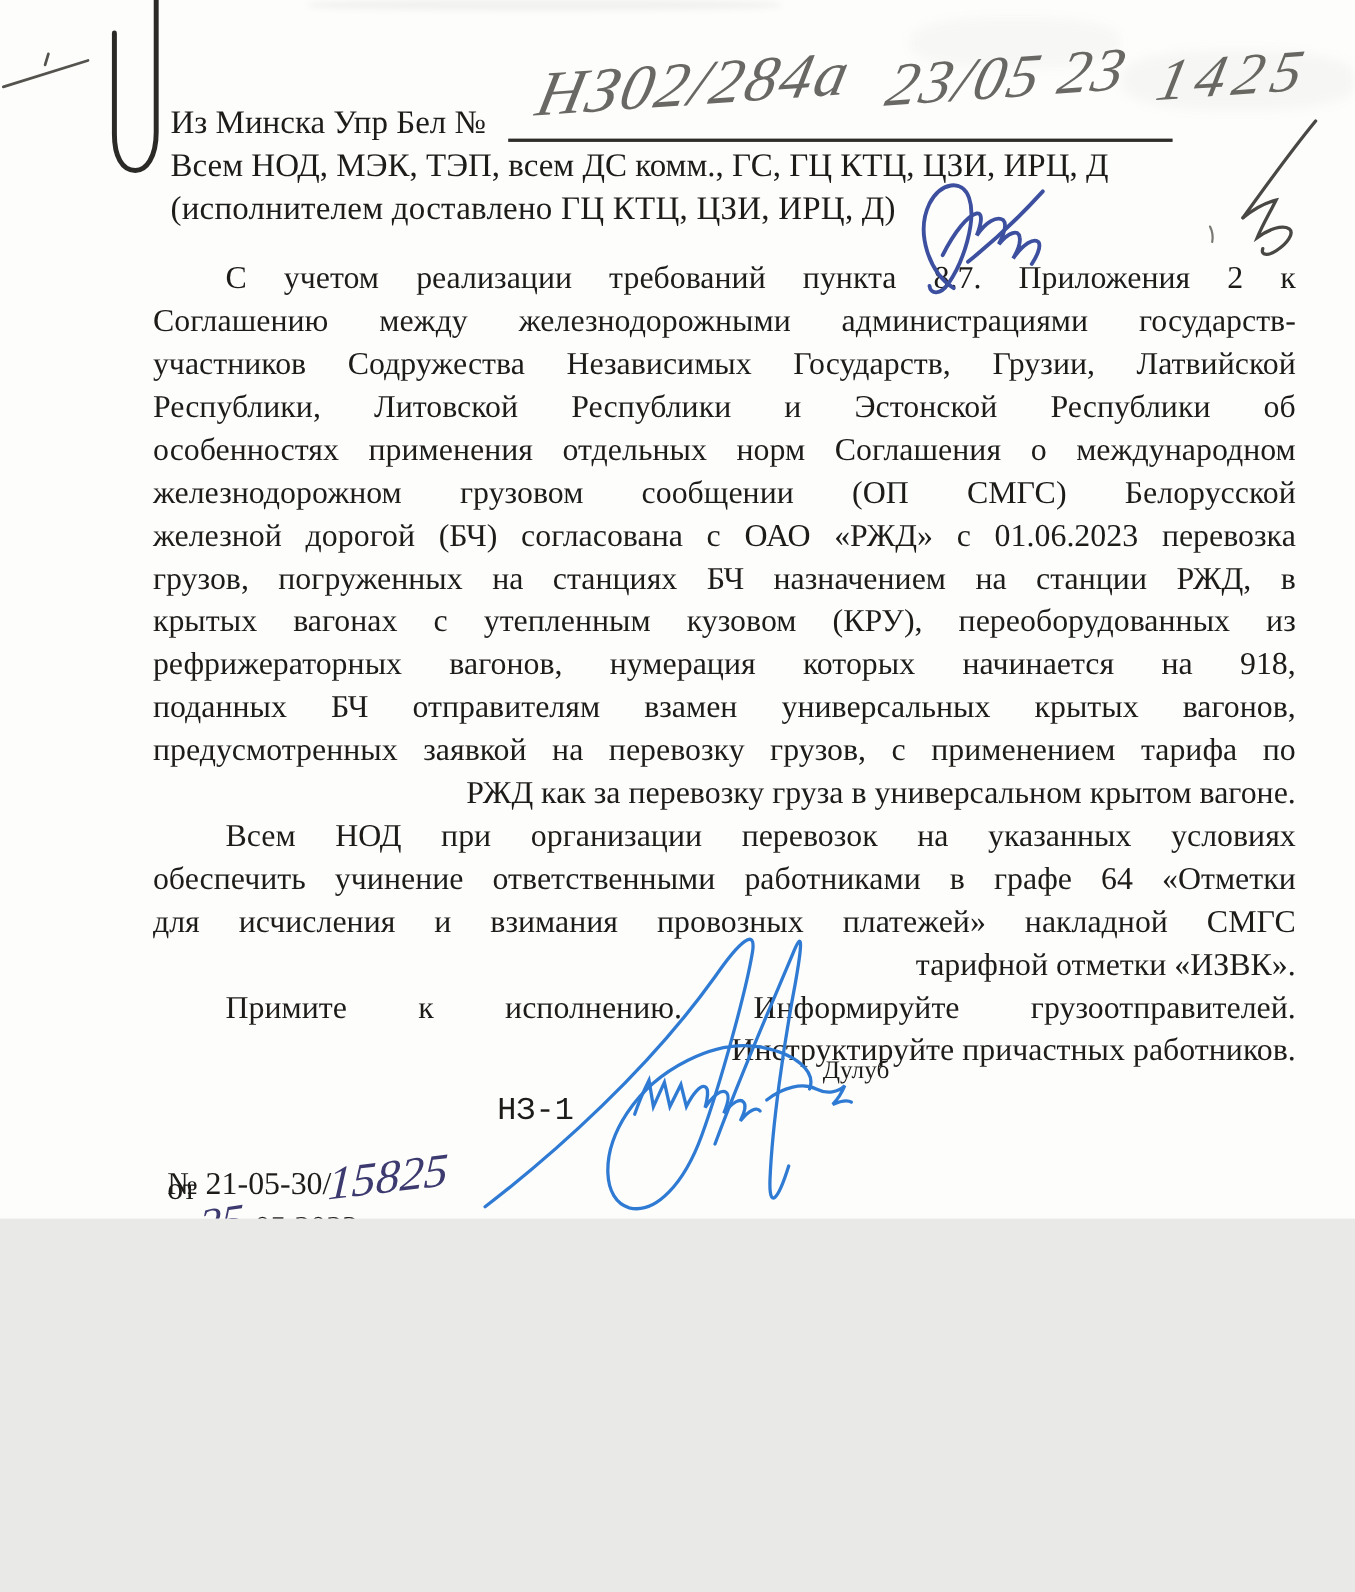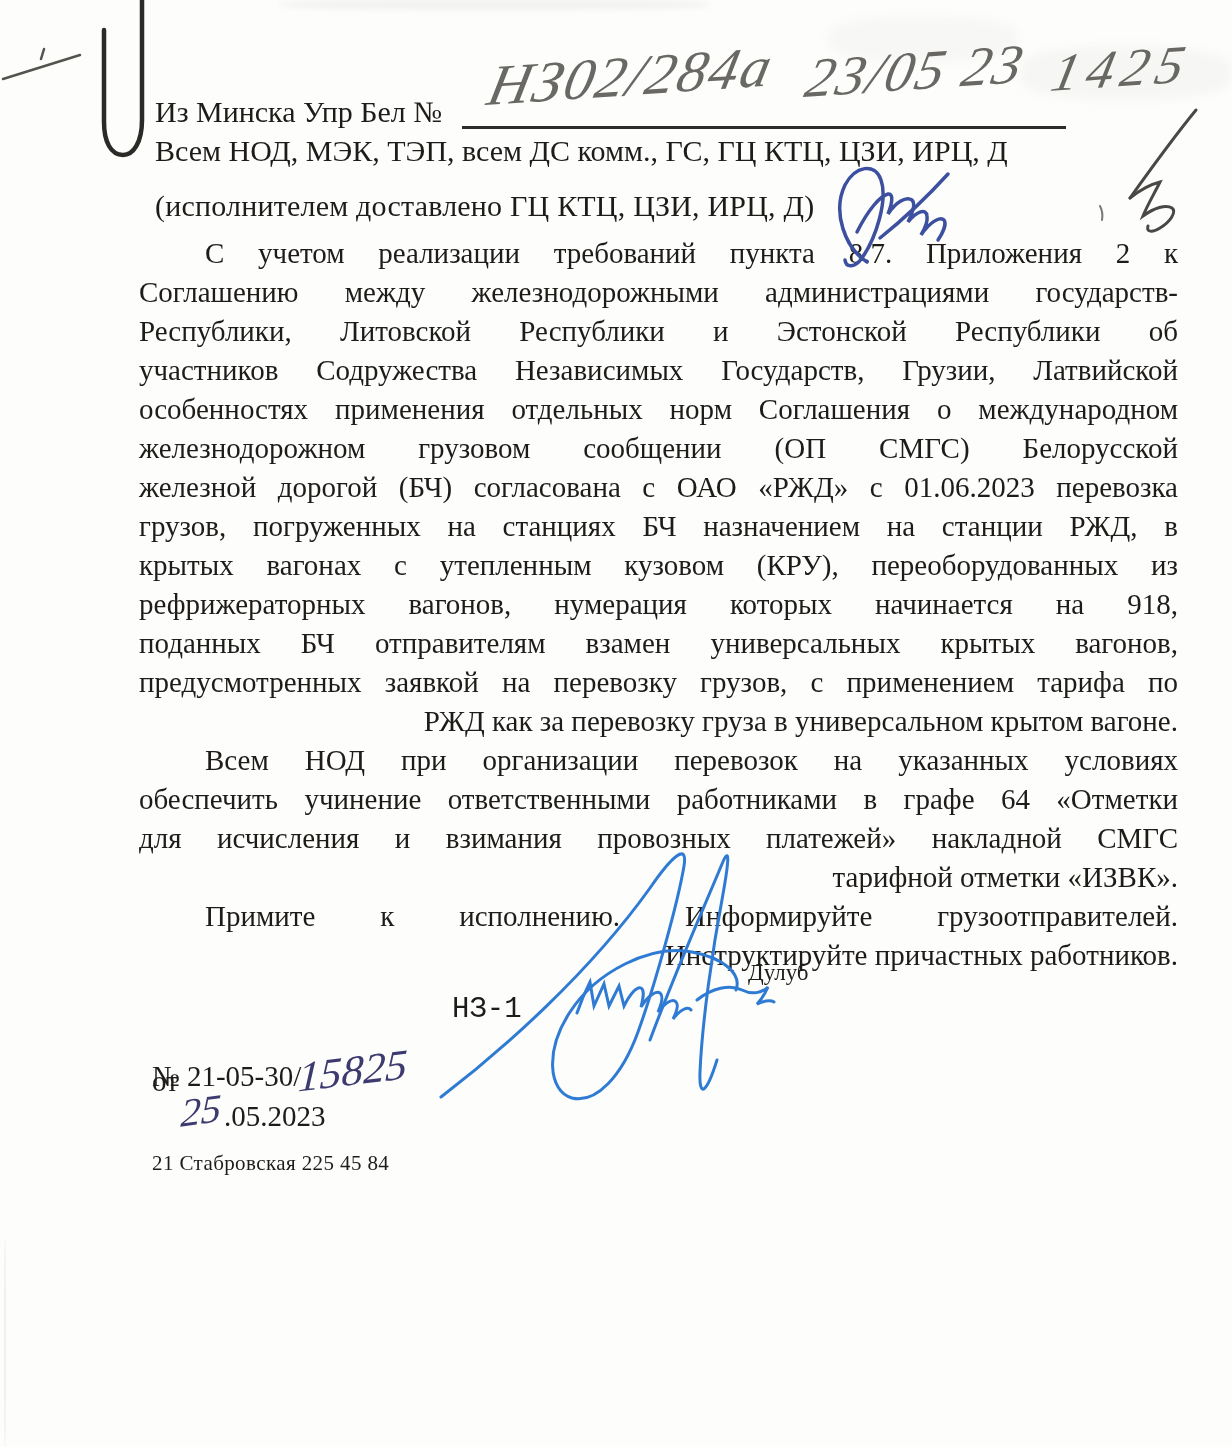--- a/index.html
+++ b/index.html
@@ -1,36 +1,36 @@
 <!DOCTYPE html>
 <html><head>
 <meta charset="utf-8">
 <style>
   html,body{margin:0;padding:0;background:#e9e9e7;}
   .page{
     position:relative;
-    width:1232px;height:1447px;
+    width:1232px;height:1108px;
     margin:0 auto;
     background:#fdfdfc;
     overflow:hidden;
     font-family:"Liberation Serif","DejaVu Serif",serif;
     color:#1e1c19;
   }
   
   .wash{position:absolute;border-radius:40%;pointer-events:none;}
   .wash.w1{left:1020px;top:46px;width:212px;height:54px;background:rgba(110,110,104,.05);filter:blur(5px);}
   .wash.w2{left:828px;top:16px;width:190px;height:46px;background:rgba(110,110,104,.04);filter:blur(5px);}
   .wash.w3{left:280px;top:0;width:430px;height:9px;background:rgba(0,0,0,.05);filter:blur(3px);}
   .wash.w4{left:4px;top:1240px;width:2px;height:207px;background:rgba(0,0,0,.05);}
 
   svg.marks{position:absolute;left:0;top:0;pointer-events:none;}
 
   
   .hdr{position:absolute;left:155px;top:92px;font-size:30px;line-height:39px;white-space:nowrap;}
-  .hdr .l3{letter-spacing:.2px;margin-top:16px;}
+  .hdr .l3{letter-spacing:.2px;}
   .num-underline{position:absolute;left:462px;top:126px;width:604px;height:2.5px;background:#2e2c29;}
   .scrawl{
     position:absolute;font-style:italic;color:#4a4843;opacity:.82;
     font-family:"Liberation Serif","DejaVu Serif",serif;
     transform-origin:left bottom;white-space:nowrap;
   }
   .scrawl.s1{left:482px;top:52px;font-size:58px;transform:skewX(-16deg) rotate(-4deg);letter-spacing:2px;}
   .scrawl.s2{left:800px;top:46px;font-size:56px;transform:skewX(-16deg) rotate(-4deg);letter-spacing:2px;}
   .scrawl.s3{left:1046px;top:42px;font-size:54px;transform:skewX(-16deg) rotate(-4deg);letter-spacing:7px;}
 
@@ -75,22 +75,22 @@
   </div>
   <div class="num-underline"></div>
 
   <div class="scrawl s1">НЗ02/284а</div>
   <div class="scrawl s2">23/05 23</div>
   <div class="scrawl s3">1425</div>
 
   <div class="bodytxt">
     <div class="jl ind">С учетом реализации требований пункта 8.7. Приложения 2 к</div>
     <div class="jl">Соглашению между железнодорожными администрациями государств-</div>
+    <div class="jl">участников Содружества Независимых Государств, Грузии, Латвийской</div>
     <div class="jl">Республики, Литовской Республики и Эстонской Республики об</div>
-    <div class="jl">участников Содружества Независимых Государств, Грузии, Латвийской</div>
     <div class="jl">особенностях применения отдельных норм Соглашения о международном</div>
     <div class="jl">железнодорожном грузовом сообщении (ОП СМГС) Белорусской</div>
     <div class="jl">железной дорогой (БЧ) согласована с ОАО «РЖД» с 01.06.2023 перевозка</div>
     <div class="jl">грузов, погруженных на станциях БЧ назначением на станции РЖД, в</div>
     <div class="jl">крытых вагонах с утепленным кузовом (КРУ), переоборудованных из</div>
     <div class="jl">рефрижераторных вагонов, нумерация которых начинается на 918,</div>
     <div class="jl">поданных БЧ отправителям взамен универсальных крытых вагонов,</div>
     <div class="jl">предусмотренных заявкой на перевозку грузов, с применением тарифа по</div>
     <div class="ll">РЖД как за перевозку груза в универсальном крытом вагоне.</div>
     <div class="jl ind">Всем НОД при организации перевозок на указанных условиях</div>

